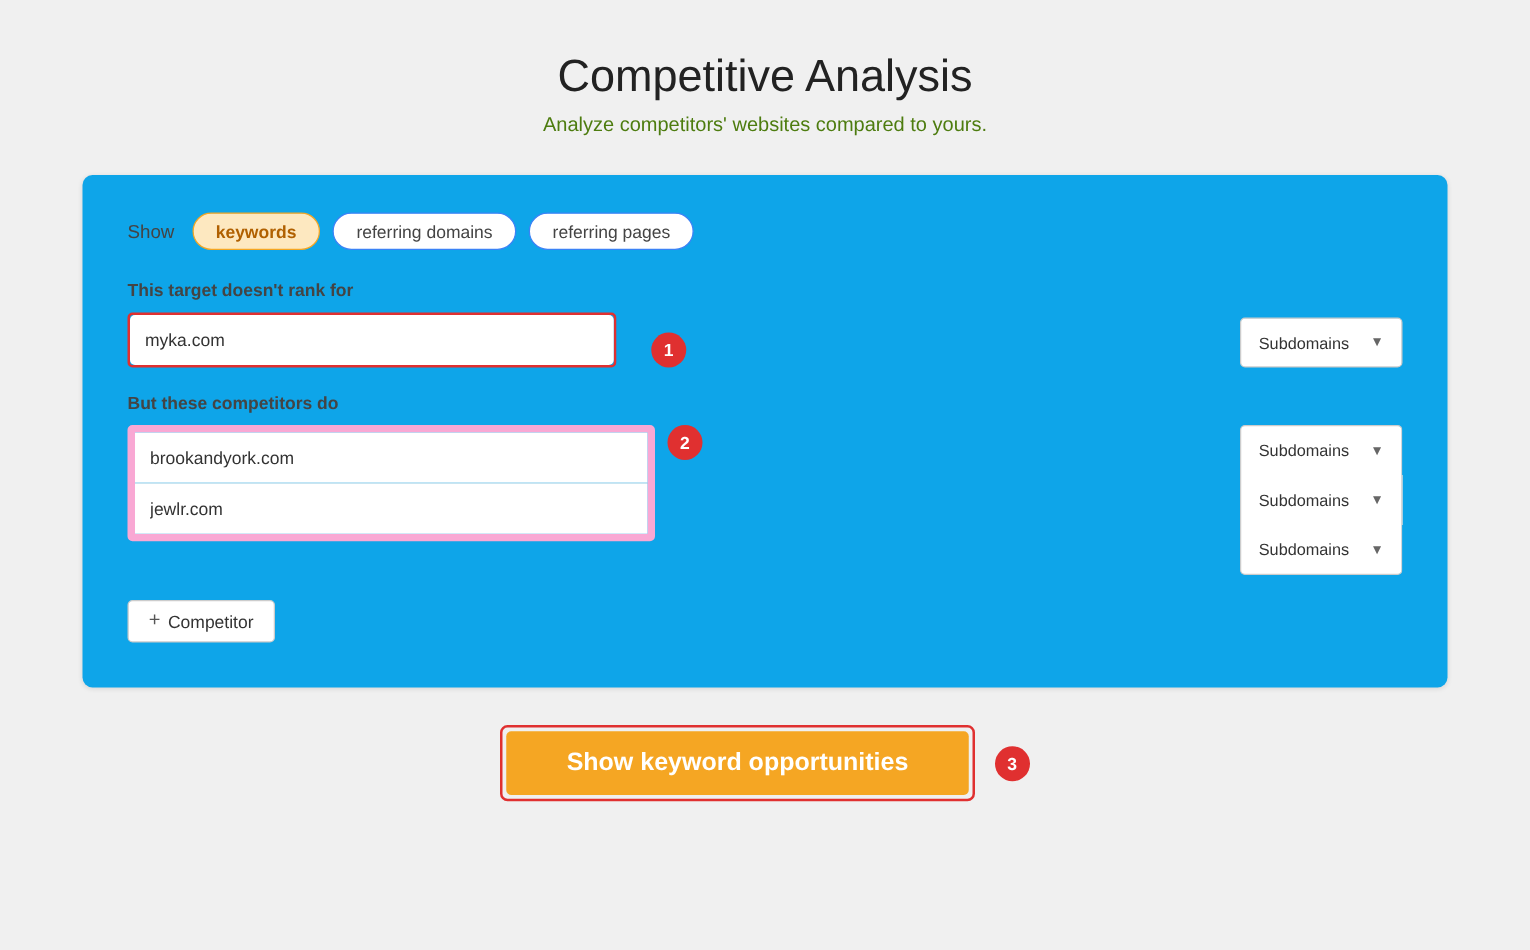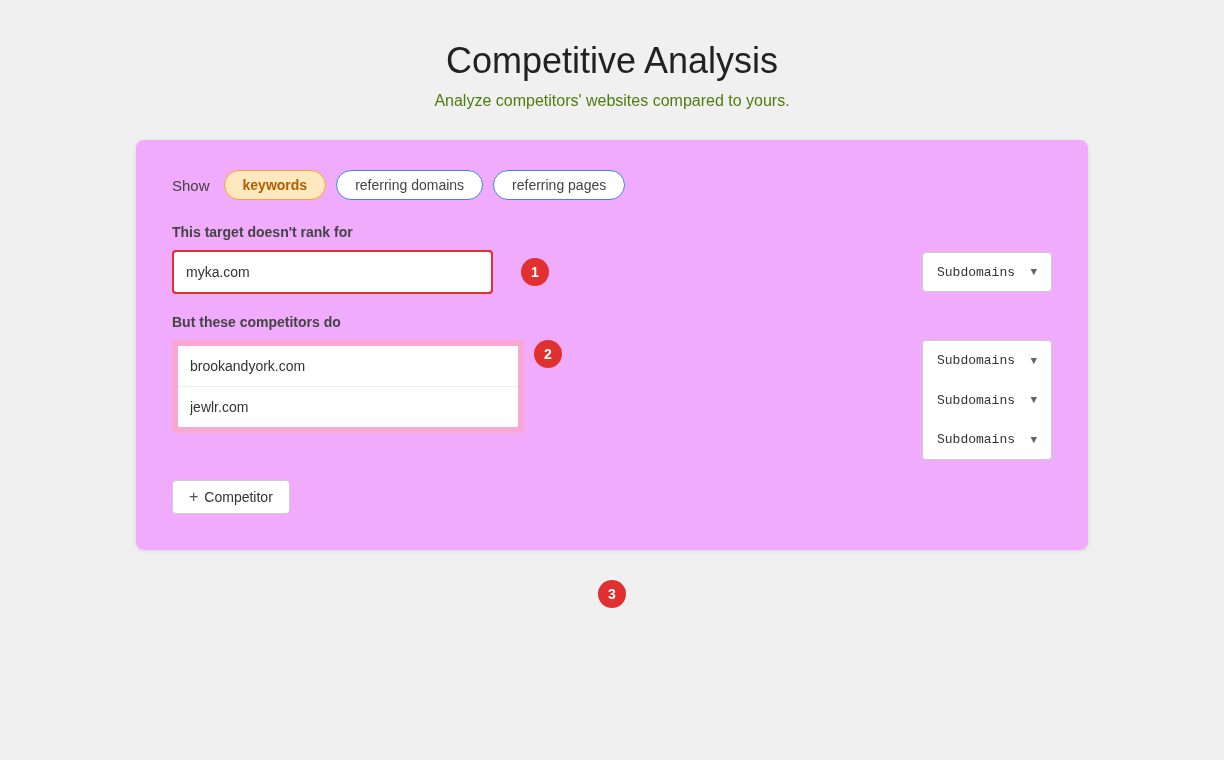--- a/index.html
+++ b/index.html
@@ -27,25 +27,25 @@
       color: #222;
       margin-bottom: 10px;
     }
 
     .page-subtitle {
       font-size: 16px;
       color: #4d7c0f;
     }
 
     .card {
-      background: #f0abfc;
+      background: #0ea5e9;
       border-radius: 8px;
       box-shadow: 0 1px 4px rgba(0,0,0,0.1);
       padding: 30px 36px 36px 36px;
-      width: 952px;
+      width: 1092px;
     }
 
     .show-row {
       display: flex;
       align-items: center;
       gap: 10px;
       margin-bottom: 24px;
     }
 
     .show-label {
@@ -133,21 +133,20 @@
       padding: 0 14px;
       height: 40px;
       border: 1px solid #ccc;
       border-radius: 4px;
       background: #fff;
       font-size: 13px;
       color: #333;
       cursor: pointer;
       min-width: 130px;
       gap: 8px;
-      font-family: Liberation Mono, monospace;
     }
 
     .chevron {
       font-size: 11px;
       color: #666;
     }
 
     .step-badge {
       width: 28px;
       height: 28px;
@@ -161,21 +160,21 @@
       justify-content: center;
       flex-shrink: 0;
     }
 
     .target-section {
       margin-bottom: 20px;
     }
 
     .target-section-inner {
       display: flex;
-      align-items: center;
+      align-items: flex-end;
       gap: 28px;
     }
 
     .competitors-section {
       margin-bottom: 20px;
     }
 
     .competitors-section-inner {
       display: flex;
       align-items: flex-start;
@@ -325,14 +324,17 @@
   </div>
 
   <button class="add-competitor-btn">
     <span class="plus">+</span>
     <span>Competitor</span>
   </button>
 
 </div>
 
 <div class="cta-section">
+  <div class="cta-wrapper">
+    <button class="cta-button">Show keyword opportunities</button>
+  </div>
   <div class="cta-badge">3</div>
 </div>
 
 </body></html>

